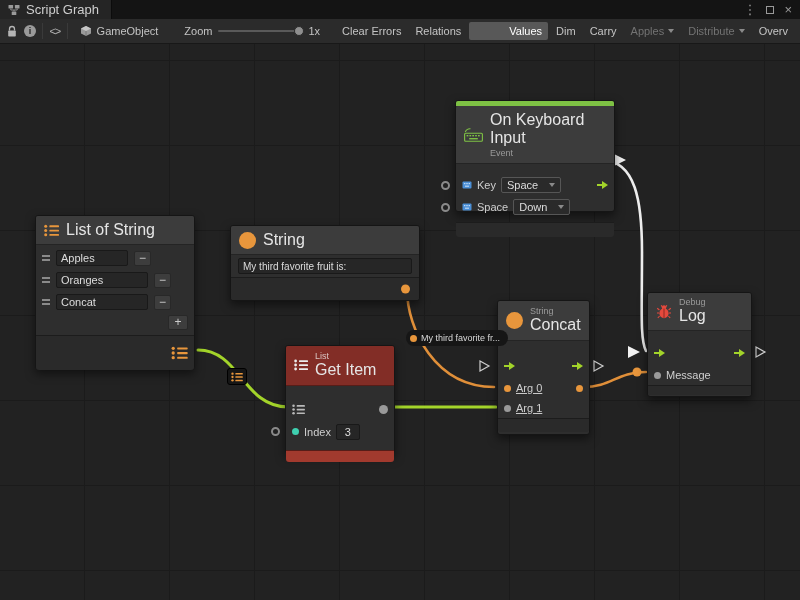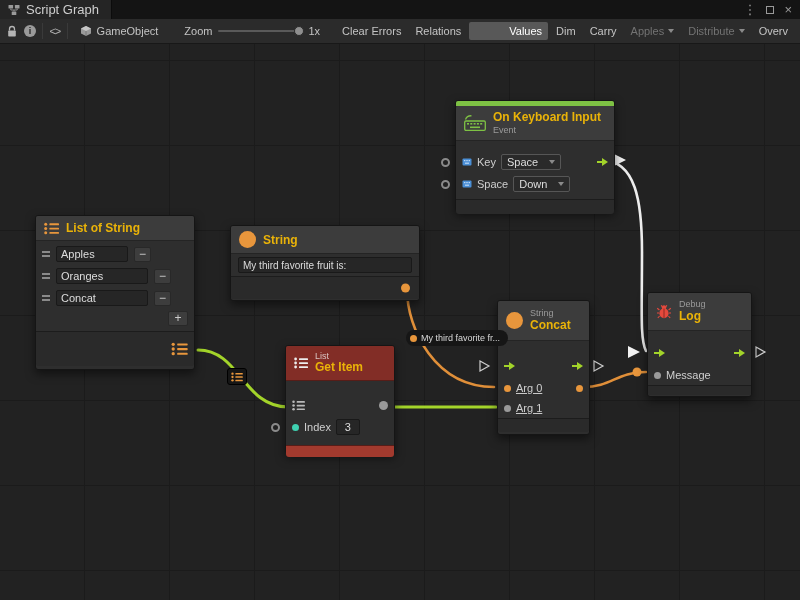--- a/index.html
+++ b/index.html
@@ -44,21 +44,21 @@
               linear-gradient(to bottom, #1b1b1b 1px, transparent 1px);
             background-size:85px 85px; background-position:-1px 16px; overflow:hidden; }
   .wires { position:absolute; top:0; left:0; z-index:1; }
 
   
   .node { position:absolute; z-index:2; background:#2e2e2e; border:1px solid #151515; border-radius:3px;
           box-shadow:0 4px 10px rgba(0,0,0,.5); color:#c8c8c8; font-size:11px; }
   .node-header { background:#3c3c3c; display:flex; align-items:center; gap:7px; padding:5px 8px;
                  border-bottom:1px solid #242424; border-radius:2px 2px 0 0; }
   .titles { display:flex; flex-direction:column; line-height:1.15; }
-  .node-title { color:#eab308; font-size:12px;font-weight:bold; }
+  .node-title { color:#e5e5e5; font-size:16px; }
   .node-sub { color:#9a9a9a; font-size:9px; }
   .accent-strip { height:5px; background:#7ec144; border-radius:2px 2px 0 0; }
   .port-row { display:flex; align-items:center; gap:5px; padding:0 6px; position:relative; }
   .row-label { color:#cfcfcf; }
   .footer-sec { background:#2a2a2a; border-top:1px solid #1c1c1c; border-radius:0 0 3px 3px; position:relative; }
 
   .flow { display:inline-flex; align-items:center; color:#a3d42a; }
   .flow .t { width:5px; height:2px; background:currentColor; display:block; }
   .flow .h { width:0; height:0; border-left:6px solid currentColor; border-top:4.5px solid transparent;
              border-bottom:4.5px solid transparent; display:block; }

